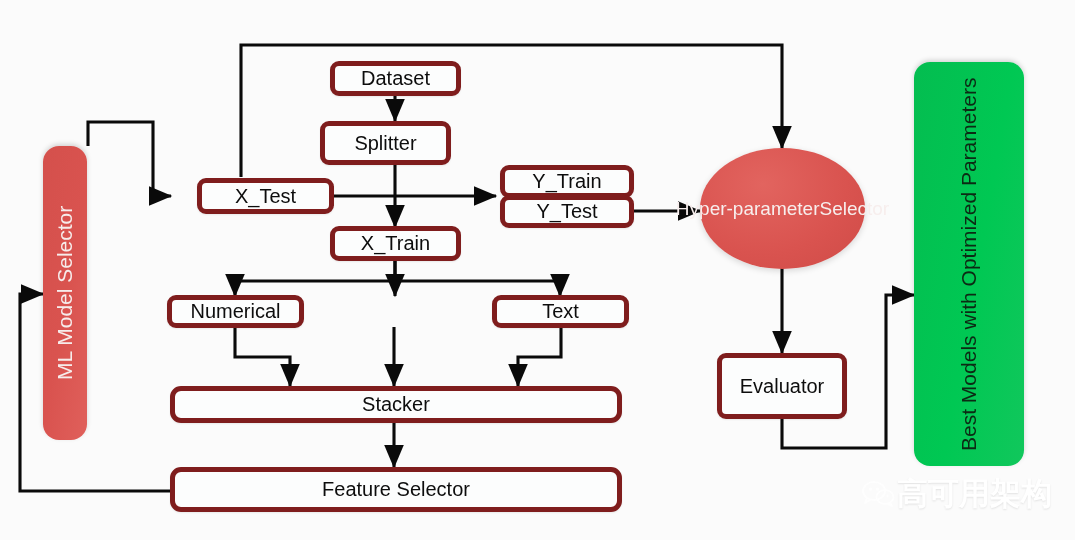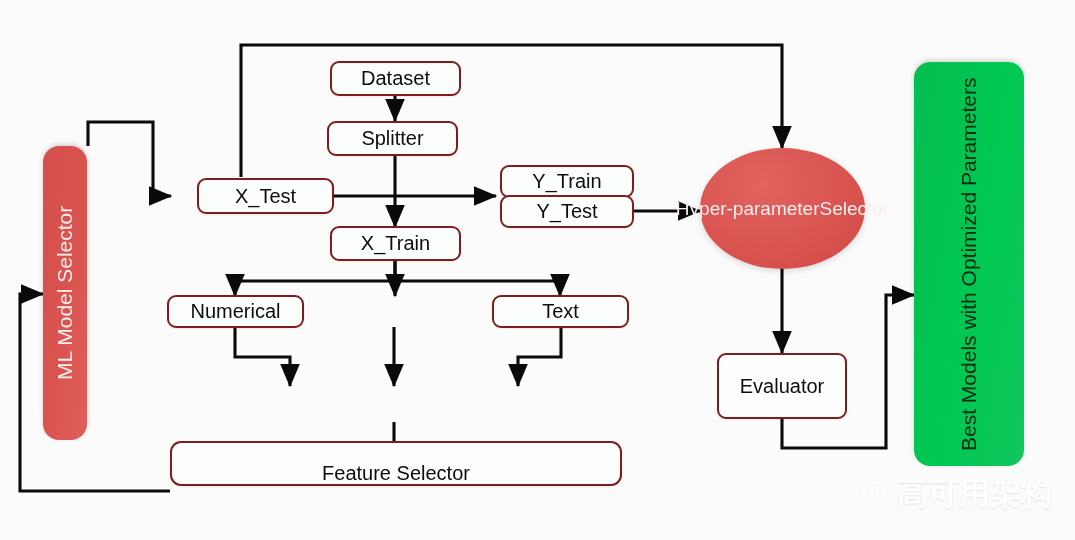--- a/index.html
+++ b/index.html
@@ -13,21 +13,21 @@
   #wires{position:absolute;left:0;top:0;width:1075px;height:540px;}
   .node{
     position:absolute;
     box-sizing:border-box;
     display:flex;align-items:center;justify-content:center;
     text-align:center;
     line-height:1.12;
   }
   .plain{
     background:#fcfdfd;
-    border:2px solid #7f1d1d;
+    border:5px solid #7f1d1d;
     border-radius:9px;
     color:#0d0d0d;
     font-size:20px;
     box-shadow:0 1px 2px rgba(0,0,0,.07);
   }
   .plain.wide{border-radius:11px;}
   .redbar{
     background:linear-gradient(100deg,#e0605b 0%,#d9534f 48%,#d4504c 100%);
     border-radius:16px;
     color:#f6eceb;
@@ -115,21 +115,21 @@
   </svg>
 
   <div class="node redbar vtext" style="left:43px;top:146px;width:44px;height:294px;">
     <span>ML Model Selector</span>
   </div>
 
   <div class="node plain" style="left:330px;top:61px;width:131px;height:35px;">
     <span>Dataset</span>
   </div>
 
-  <div class="node plain" style="left:327px;top:121px;width:131px;height:35px;">
+  <div class="node plain" style="left:320px;top:121px;width:131px;height:44px;">
     <span>Splitter</span>
   </div>
 
   <div class="node plain" style="left:173px;top:178px;width:137px;height:36px;margin-left:24px;">
     <span>X_Test</span>
   </div>
 
   <div class="node plain" style="left:330px;top:226px;width:131px;height:35px;">
     <span>X_Train</span>
   </div>
@@ -144,22 +144,25 @@
 
   <div class="node plain" style="left:167px;top:295px;width:137px;height:33px;">
     <span>Numerical</span>
   </div>
 
 
   <div class="node plain" style="left:492px;top:295px;width:137px;height:33px;">
     <span>Text</span>
   </div>
 
+  <div class="node plain wide" style="left:170px;top:386px;width:452px;height:37px;">
+    <span>Stacker</span>
+  </div>
 
-  <div class="node plain wide" style="left:170px;top:441px;width:452px;height:45px;align-items:flex-end;">
+  <div class="node plain wide" style="left:170px;top:467px;width:452px;height:45px;">
     <span>Feature Selector</span>
   </div>
 
   <div class="node ellipse" style="left:700px;top:148px;width:165px;height:121px;">
     <span>Hyper-</span>
     <span>parameter</span>
     <span>Selector</span>
   </div>
 
   <div class="node plain" style="left:717px;top:353px;width:130px;height:66px;">

